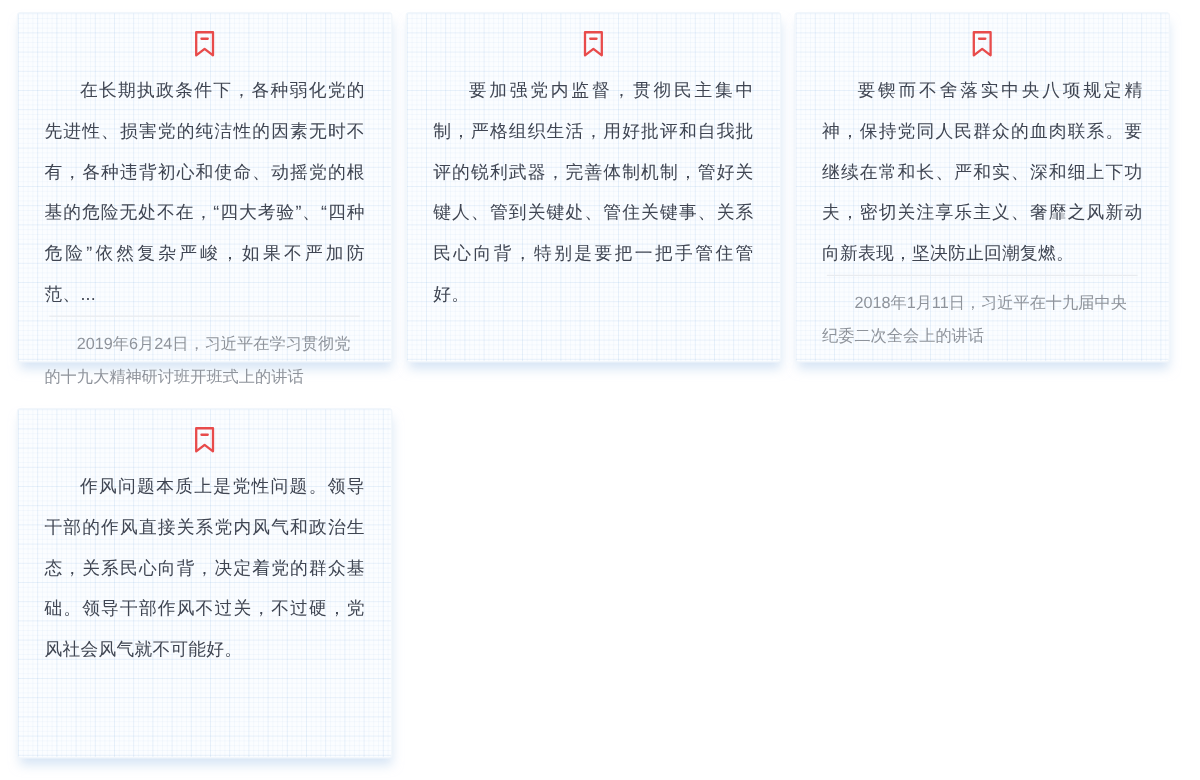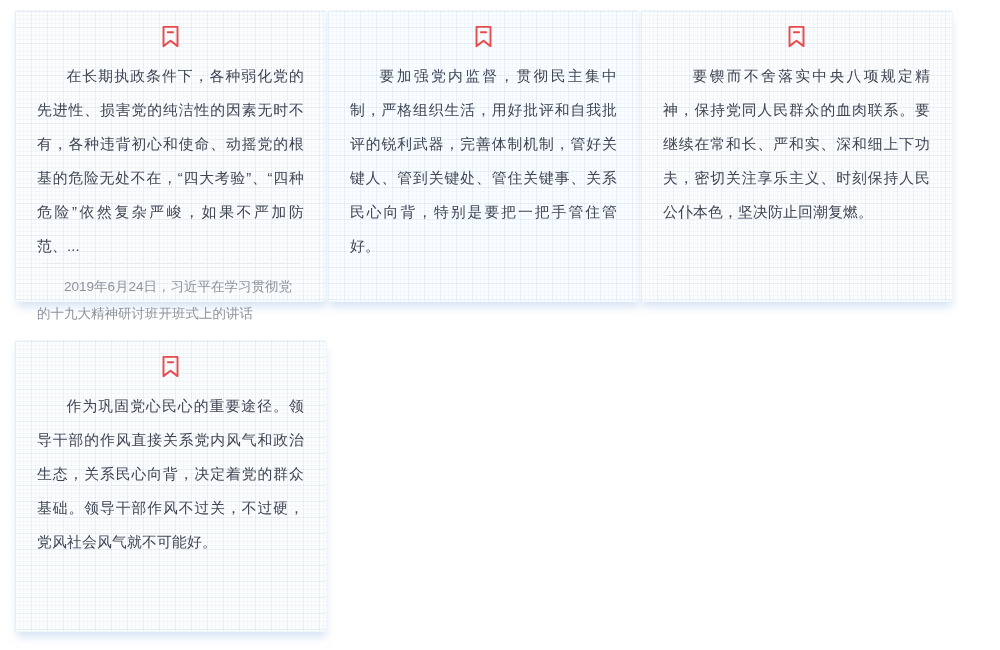--- a/index.html
+++ b/index.html
@@ -14,21 +14,21 @@
   body{
     width:1000px;height:650px;
     background:#ffffff;
     font-family:"Liberation Sans","DejaVu Sans",sans-serif;
     overflow:hidden;
   }
   .grid{
     display:grid;
     grid-template-columns:repeat(3,313px);
     grid-template-rows:repeat(2,292px);
-    gap:38px 0;
+    gap:38px 11px;
     margin:10px 0 0 14px;
   }
   .card{
     background-color:var(--card-background);
     background-image:
       linear-gradient(to right, rgba(120,170,225,0.10) 1px, transparent 1px),
       linear-gradient(to bottom, rgba(120,170,225,0.10) 1px, transparent 1px),
       linear-gradient(to right, rgba(120,170,225,0.06) 1px, transparent 1px),
       linear-gradient(to bottom, rgba(120,170,225,0.06) 1px, transparent 1px);
     background-size:16px 16px,16px 16px,4px 4px,4px 4px;
@@ -107,29 +107,30 @@
   </article>
 
 
   <article class="card">
     <div class="icon-wrap">
       <svg viewBox="0 0 24 26" width="21" height="25" fill="none" stroke="currentColor" stroke-width="2.2">
         <path d="M4 2 h16 v22 l-8 -6.2 l-8 6.2 z" stroke-linejoin="round"></path>
         <path d="M9 8.2 h6" stroke-linecap="round"></path>
       </svg>
     </div>
-    <p class="quote">要锲而不舍落实中央八项规定精神，保持党同人民群众的血肉联系。要继续在常和长、严和实、深和细上下功夫，密切关注享乐主义、时刻保持人民公仆本色，坚决防止回潮复燃。</p>
+    <p class="quote">要锲而不舍落实中央八项规定精神，保持党同人民群众的血肉联系。要继续在常和长、严和实、深和细上下功夫，密切关注享乐主义、奢靡之风新动向新表现，坚决防止回潮复燃。</p>
     <div class="card-footer">
       <hr class="divider">
+      <p class="citation">2018年1月11日，习近平在十九届中央纪委二次全会上的讲话</p>
     </div>
   </article>
 
   <article class="card">
     <div class="icon-wrap">
       <svg viewBox="0 0 24 26" width="21" height="25" fill="none" stroke="currentColor" stroke-width="2.2">
         <path d="M4 2 h16 v22 l-8 -6.2 l-8 6.2 z" stroke-linejoin="round"></path>
         <path d="M9 8.2 h6" stroke-linecap="round"></path>
       </svg>
     </div>
-    <p class="quote">作为巩固党心民心的重要途径。领导干部的作风直接关系党内风气和政治生态，关系民心向背，决定着党的群众基础。领导干部作风不过关，不过硬，党风社会风气就不可能好。</p>
+    <p class="quote">作风问题本质上是党性问题。领导干部的作风直接关系党内风气和政治生态，关系民心向背，决定着党的群众基础。领导干部作风不过关，不过硬，党风社会风气就不可能好。</p>
   </article>
 
 </main>
 
 </body></html>

